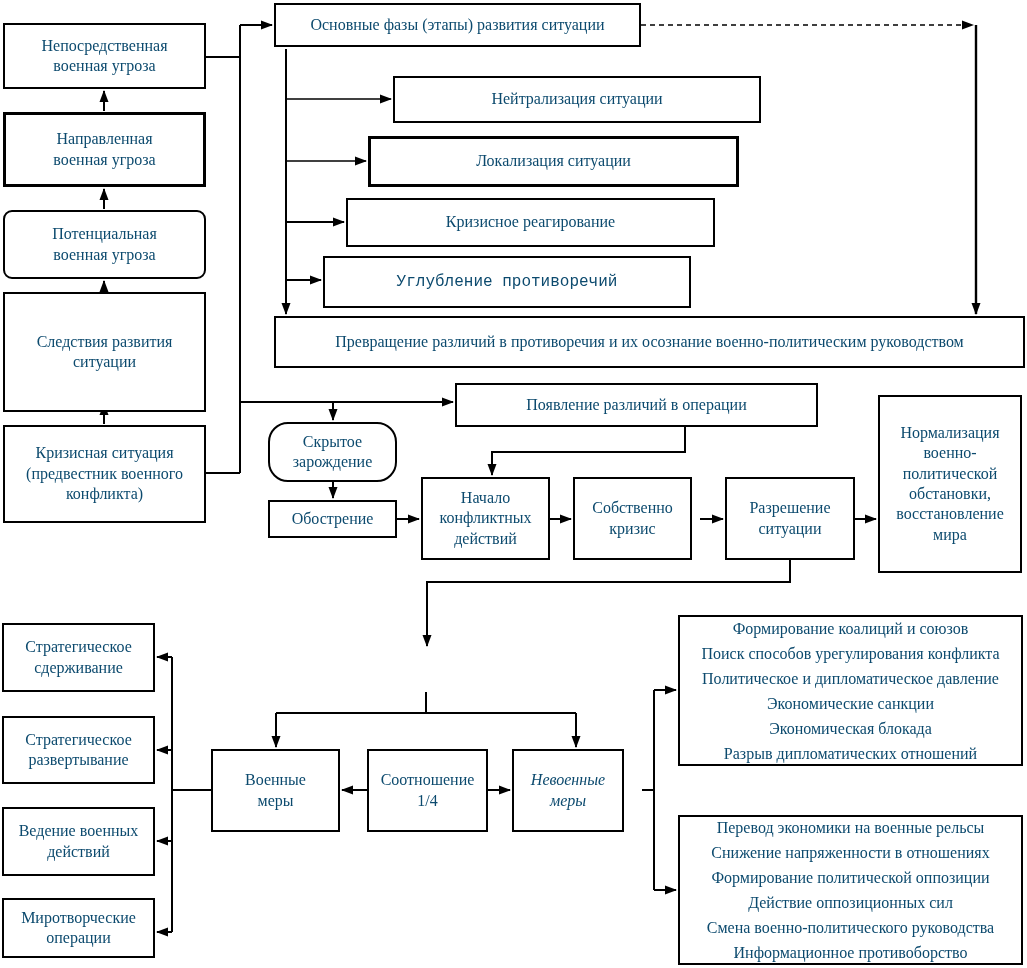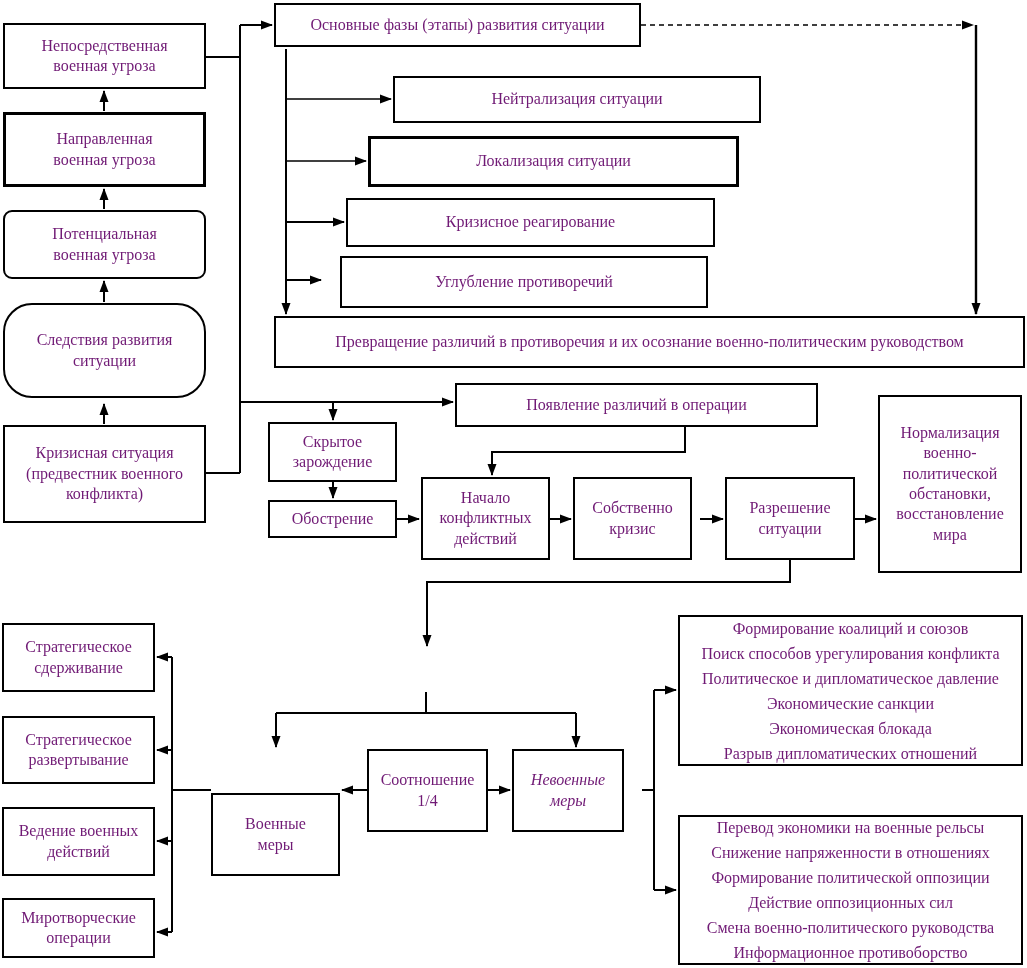--- a/index.html
+++ b/index.html
@@ -16,21 +16,21 @@
     box-sizing:border-box;
     background:#ffffff;
     border:2px solid #000000;
     display:flex;
     align-items:center;
     justify-content:center;
     text-align:center;
     white-space:pre-line;
     font-size:16px;
     line-height:1.28;
-    color:#701a75;
+    color:#0c4a6e;
     padding:2px 4px;
   }
   .bx-list{flex-direction:column;line-height:25px;padding:16px 4px;}
   .bx-list .ln{display:block;}
 </style>
 </head>
 <body>
 
 <div id="canvas">
 
@@ -92,52 +92,52 @@
       <path d="M654,890 L676,890" marker-end="url(#ah)"></path>
     </g>
   </svg>
 
   <div class="bx" style="left:3px;top:23px;width:203px;height:66px;">Непосредственная
 военная угроза</div>
   <div class="bx" style="left:3px;top:112px;width:203px;height:75px;border-width:3px;">Направленная
 военная угроза</div>
   <div class="bx" style="left:3px;top:210px;width:203px;height:69px;border-radius:9px;">Потенциальная
 военная угроза</div>
-  <div class="bx" style="left:3px;top:303px;width:203px;height:95px;border-radius:29px;">Следствия развития
+  <div class="bx" style="left:3px;top:292px;width:203px;height:120px;">Следствия развития
 ситуации</div>
   <div class="bx" style="left:3px;top:425px;width:203px;height:98px;">Кризисная ситуация
 (предвестник военного
 конфликта)</div>
 
   <div class="bx" style="left:274px;top:3px;width:367px;height:44px;">Основные фазы (этапы) развития ситуации</div>
   <div class="bx" style="left:393px;top:76px;width:368px;height:47px;">Нейтрализация ситуации</div>
   <div class="bx" style="left:368px;top:136px;width:371px;height:51px;border-width:3px;">Локализация ситуации</div>
   <div class="bx" style="left:346px;top:198px;width:369px;height:49px;">Кризисное реагирование</div>
-  <div class="bx" style="left:340px;top:256px;width:368px;height:52px;">Углубление противоречий</div>
+  <div class="bx" style="left:323px;top:256px;width:368px;height:52px;font-family:Liberation Mono, monospace;">Углубление противоречий</div>
   <div class="bx" style="left:274px;top:316px;width:751px;height:52px;">Превращение различий в противоречия и их осознание военно-политическим руководством</div>
 
   <div class="bx" style="left:455px;top:383px;width:363px;height:44px;">Появление различий в операции</div>
-  <div class="bx" style="left:268px;top:422px;width:129px;height:60px;">Скрытое
+  <div class="bx" style="left:268px;top:422px;width:129px;height:60px;border-radius:20px;">Скрытое
 зарождение</div>
   <div class="bx" style="left:268px;top:500px;width:129px;height:38px;">Обострение</div>
   <div class="bx" style="left:421px;top:477px;width:129px;height:83px;">Начало
 конфликтных
 действий</div>
   <div class="bx" style="left:573px;top:477px;width:119px;height:83px;">Собственно
 кризис</div>
   <div class="bx" style="left:725px;top:477px;width:130px;height:83px;">Разрешение
 ситуации</div>
   <div class="bx" style="left:878px;top:395px;width:144px;height:178px;">Нормализация
 военно-
 политической
 обстановки,
 восстановление
 мира</div>
 
-  <div class="bx" style="left:211px;top:749px;width:129px;height:83px;margin-top:44px;">Военные
+  <div class="bx" style="left:211px;top:749px;width:129px;height:83px;">Военные
 меры</div>
   <div class="bx" style="left:367px;top:749px;width:121px;height:83px;">Соотношение
 1/4</div>
   <div class="bx" style="left:512px;top:749px;width:112px;height:83px;font-style:italic;">Невоенные
 меры</div>
 
   <div class="bx" style="left:2px;top:623px;width:153px;height:69px;">Стратегическое
 сдерживание</div>
   <div class="bx" style="left:2px;top:716px;width:153px;height:68px;">Стратегическое
 развертывание</div>

